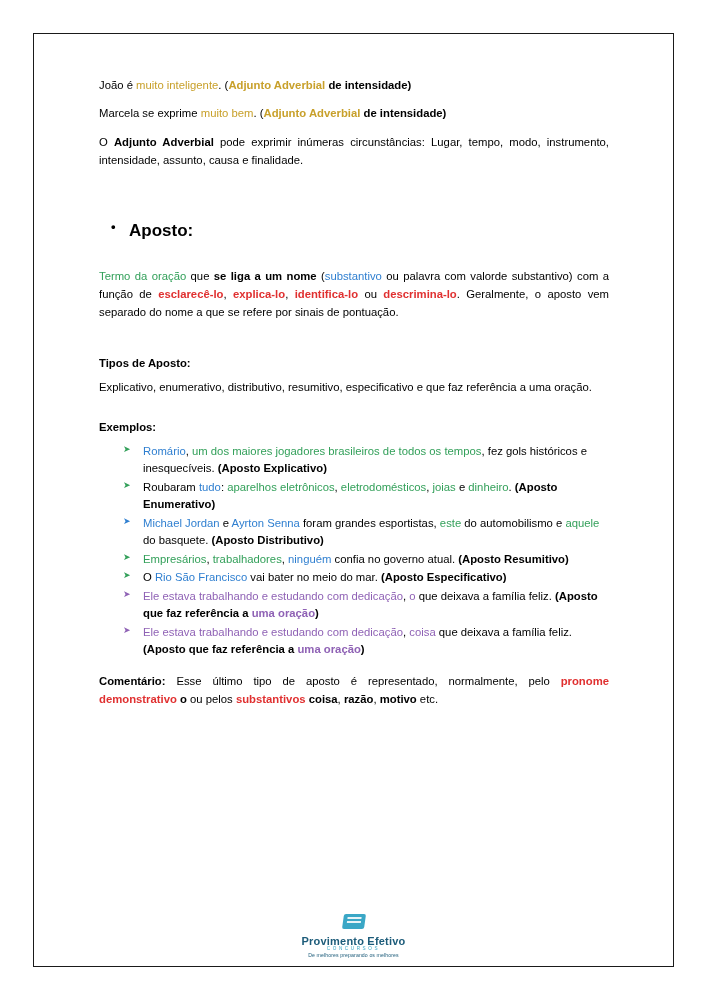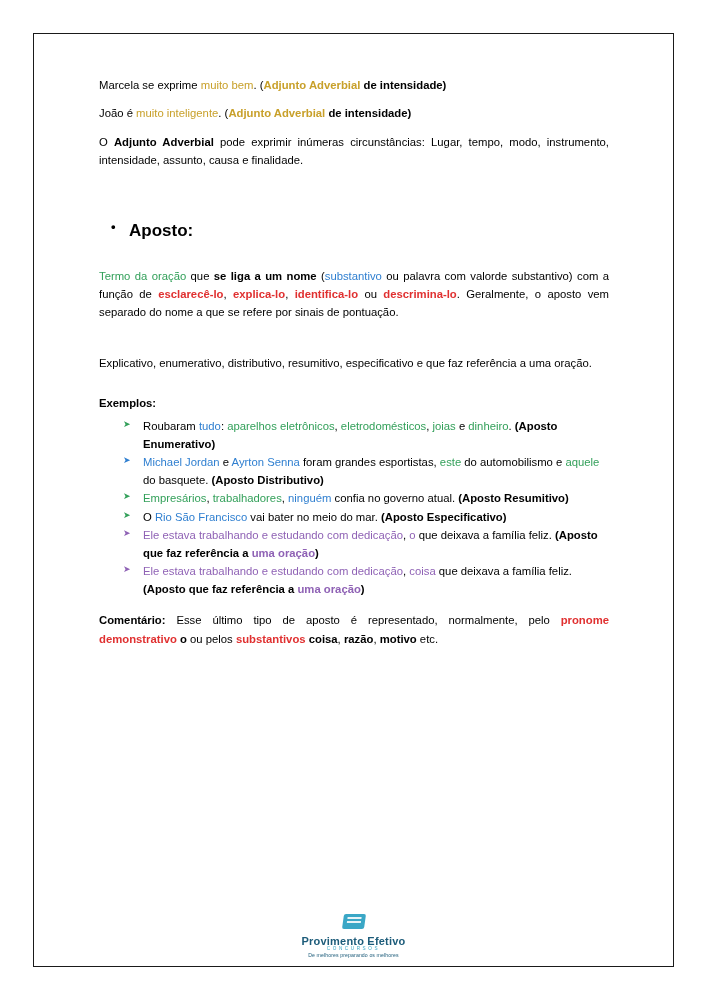--- a/index.html
+++ b/index.html
@@ -166,25 +166,25 @@
 </style>
 </head>
 <body>
 
 <div class="page">
   <div class="page-border"></div>
 
   <div class="content">
 
     <p>
+      <span>João é </span><span class="o">muito inteligente</span><span>. (</span><span class="ob">Adjunto Adverbial</span><span class="b"> de intensidade)</span>
+    </p>
+
+    <p>
       <span>Marcela se exprime </span><span class="o">muito bem</span><span>. (</span><span class="ob">Adjunto Adverbial</span><span class="b"> de intensidade)</span>
-    </p>
-
-    <p>
-      <span>João é </span><span class="o">muito inteligente</span><span>. (</span><span class="ob">Adjunto Adverbial</span><span class="b"> de intensidade)</span>
     </p>
 
     <p>
       <span>O </span><span class="b">Adjunto Adverbial</span><span> pode exprimir inúmeras circunstâncias: Lugar, tempo, modo, instrumento, intensidade, assunto, causa e finalidade.</span>
     </p>
 
     <div class="spacer-lg"></div>
 
     <ul class="bullets">
       <li>
@@ -193,28 +193,32 @@
     </ul>
 
     <div class="spacer-md"></div>
 
     <p>
       <span class="gr">Termo da oração</span><span> que </span><span class="b">se liga a um nome</span><span> (</span><span class="bl">substantivo</span><span> ou palavra com valor</span><span>de substantivo) com a função de </span><span class="re">esclarecê-lo</span><span>, </span><span class="re">explica-lo</span><span>, </span><span class="re">identifica-lo</span><span> ou </span><span class="re">descrimina-lo</span><span>. Geralmente, o aposto vem separado do nome a que se refere por sinais de pontuação.</span>
     </p>
 
     <div class="spacer-md"></div>
 
+    <div class="heading">Tipos de Aposto:</div>
     <p>Explicativo, enumerativo, distributivo, resumitivo, especificativo e que faz referência a uma oração.</p>
 
     <div class="spacer-sm"></div>
 
     <div class="heading">Exemplos:</div>
 
     <ul class="arrows">
 
+      <li class="arrow-green">
+        <span class="bl">Romário</span><span>, </span><span class="gr">um dos maiores jogadores brasileiros de todos os tempos</span><span>, fez gols históricos e inesquecíveis. </span><span class="b">(Aposto Explicativo)</span>
+      </li>
 
       <li class="arrow-green">
         <span>Roubaram </span><span class="bl">tudo</span><span>: </span><span class="gr">aparelhos eletrônicos</span><span>, </span><span class="gr">eletrodomésticos</span><span>, </span><span class="gr">joias</span><span> e </span><span class="gr">dinheiro</span><span>. </span><span class="b">(Aposto Enumerativo)</span>
       </li>
 
       <li class="arrow-blue">
         <span class="bl">Michael Jordan</span><span> e </span><span class="bl">Ayrton Senna</span><span> foram grandes esportistas, </span><span class="gr">este</span><span> do automobilismo e </span><span class="gr">aquele</span><span> do basquete. </span><span class="b">(Aposto Distributivo)</span>
       </li>
 
       <li class="arrow-green">

